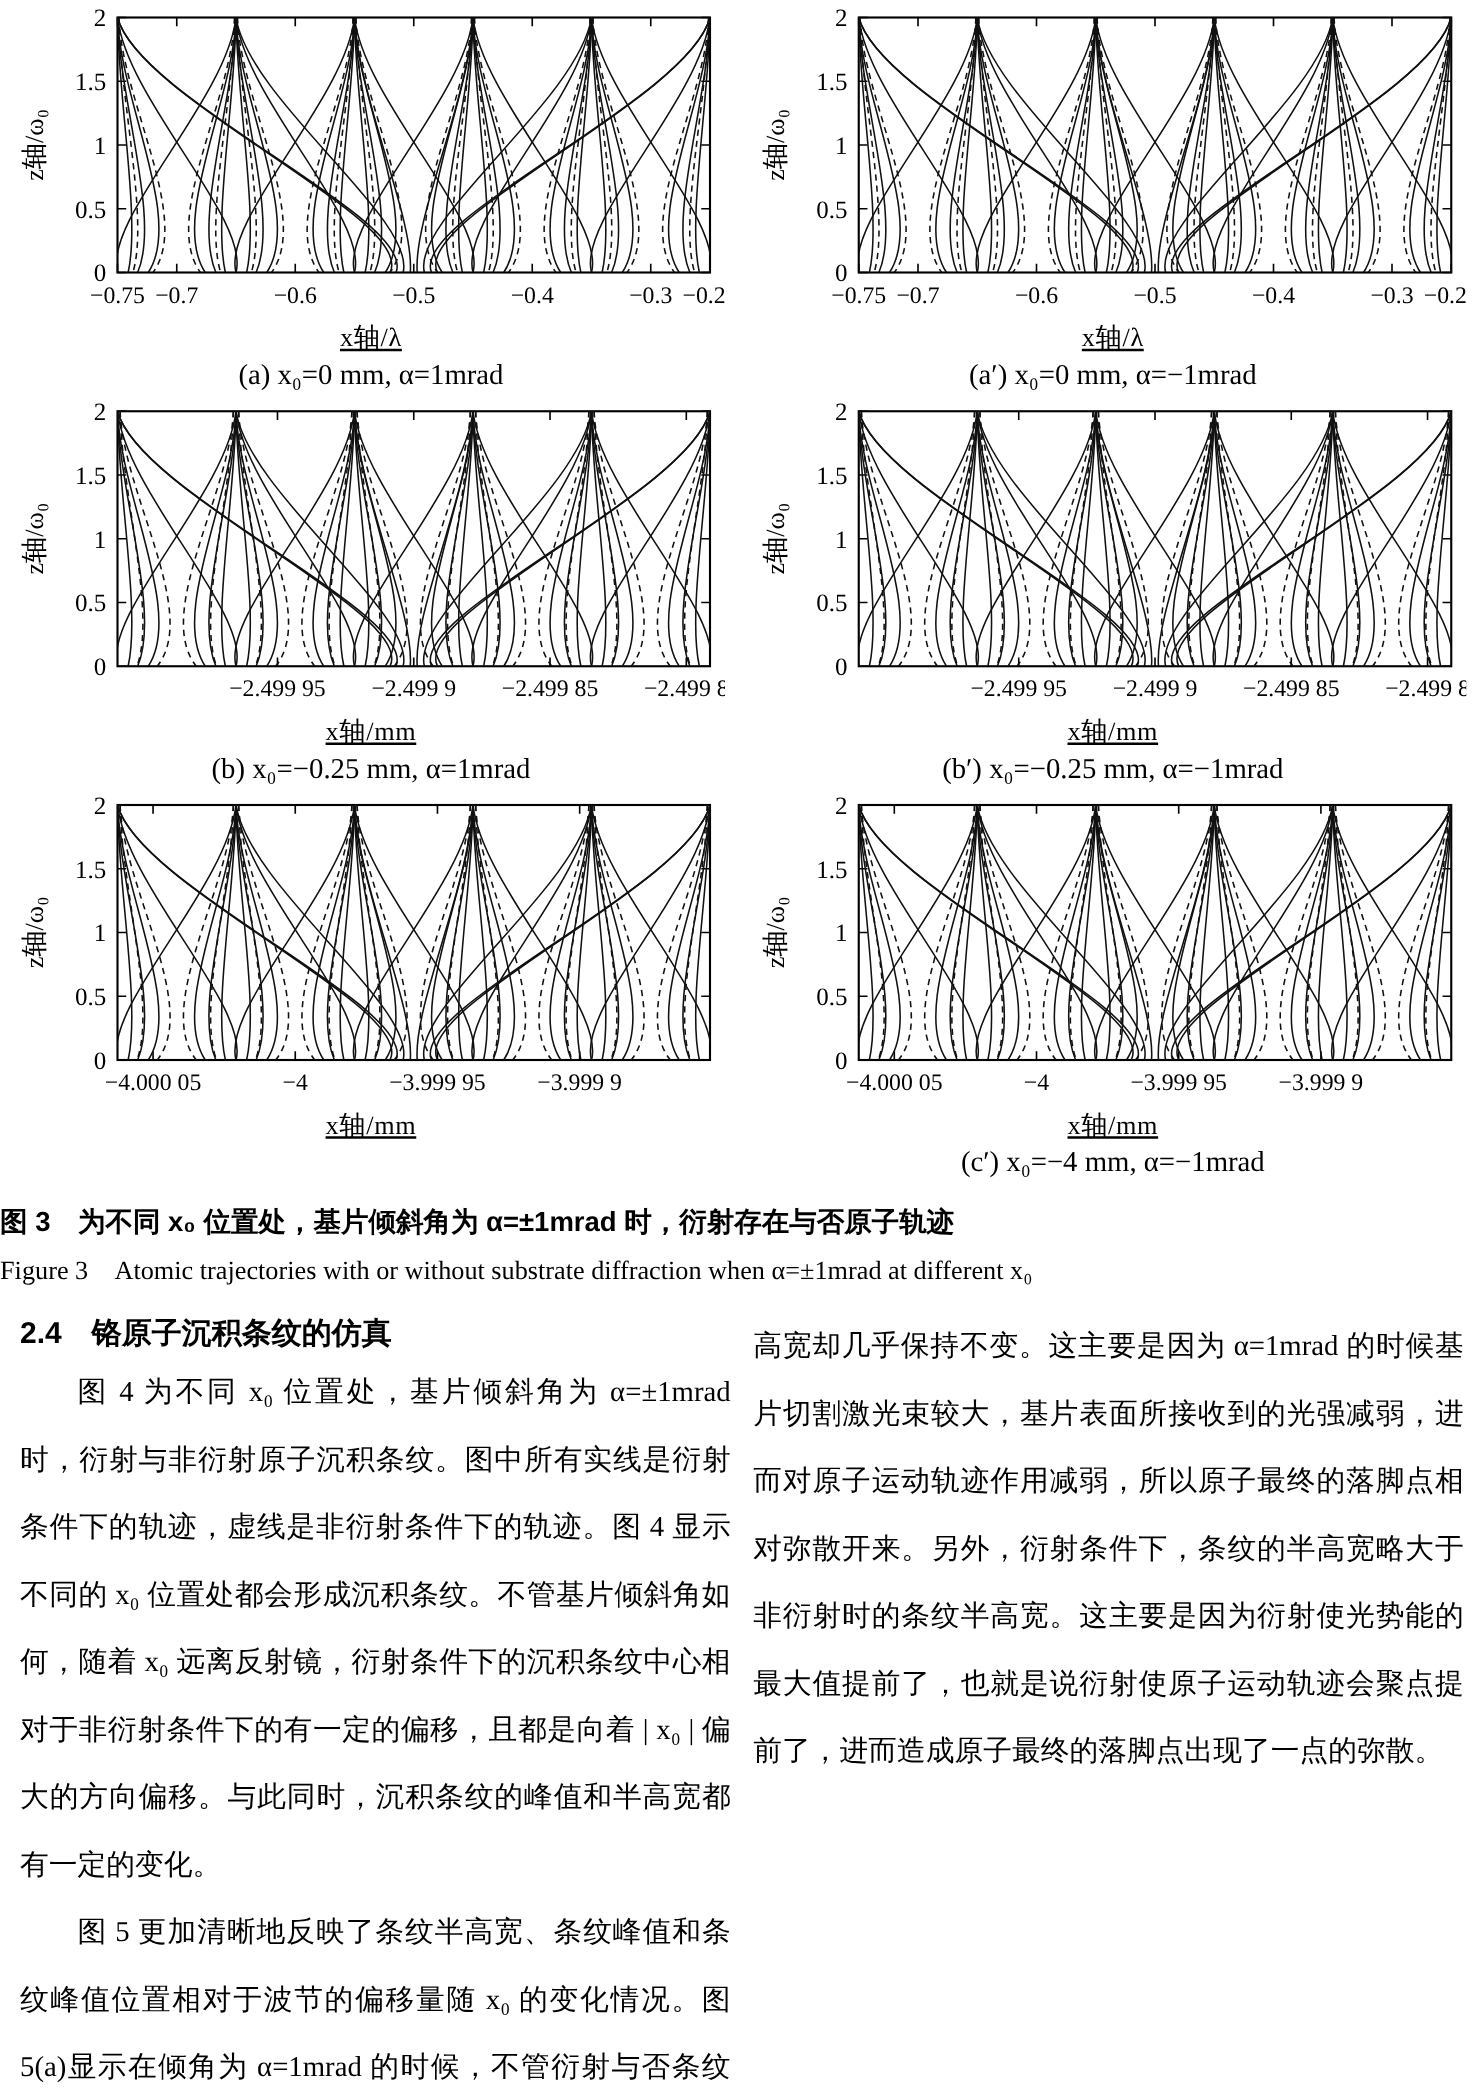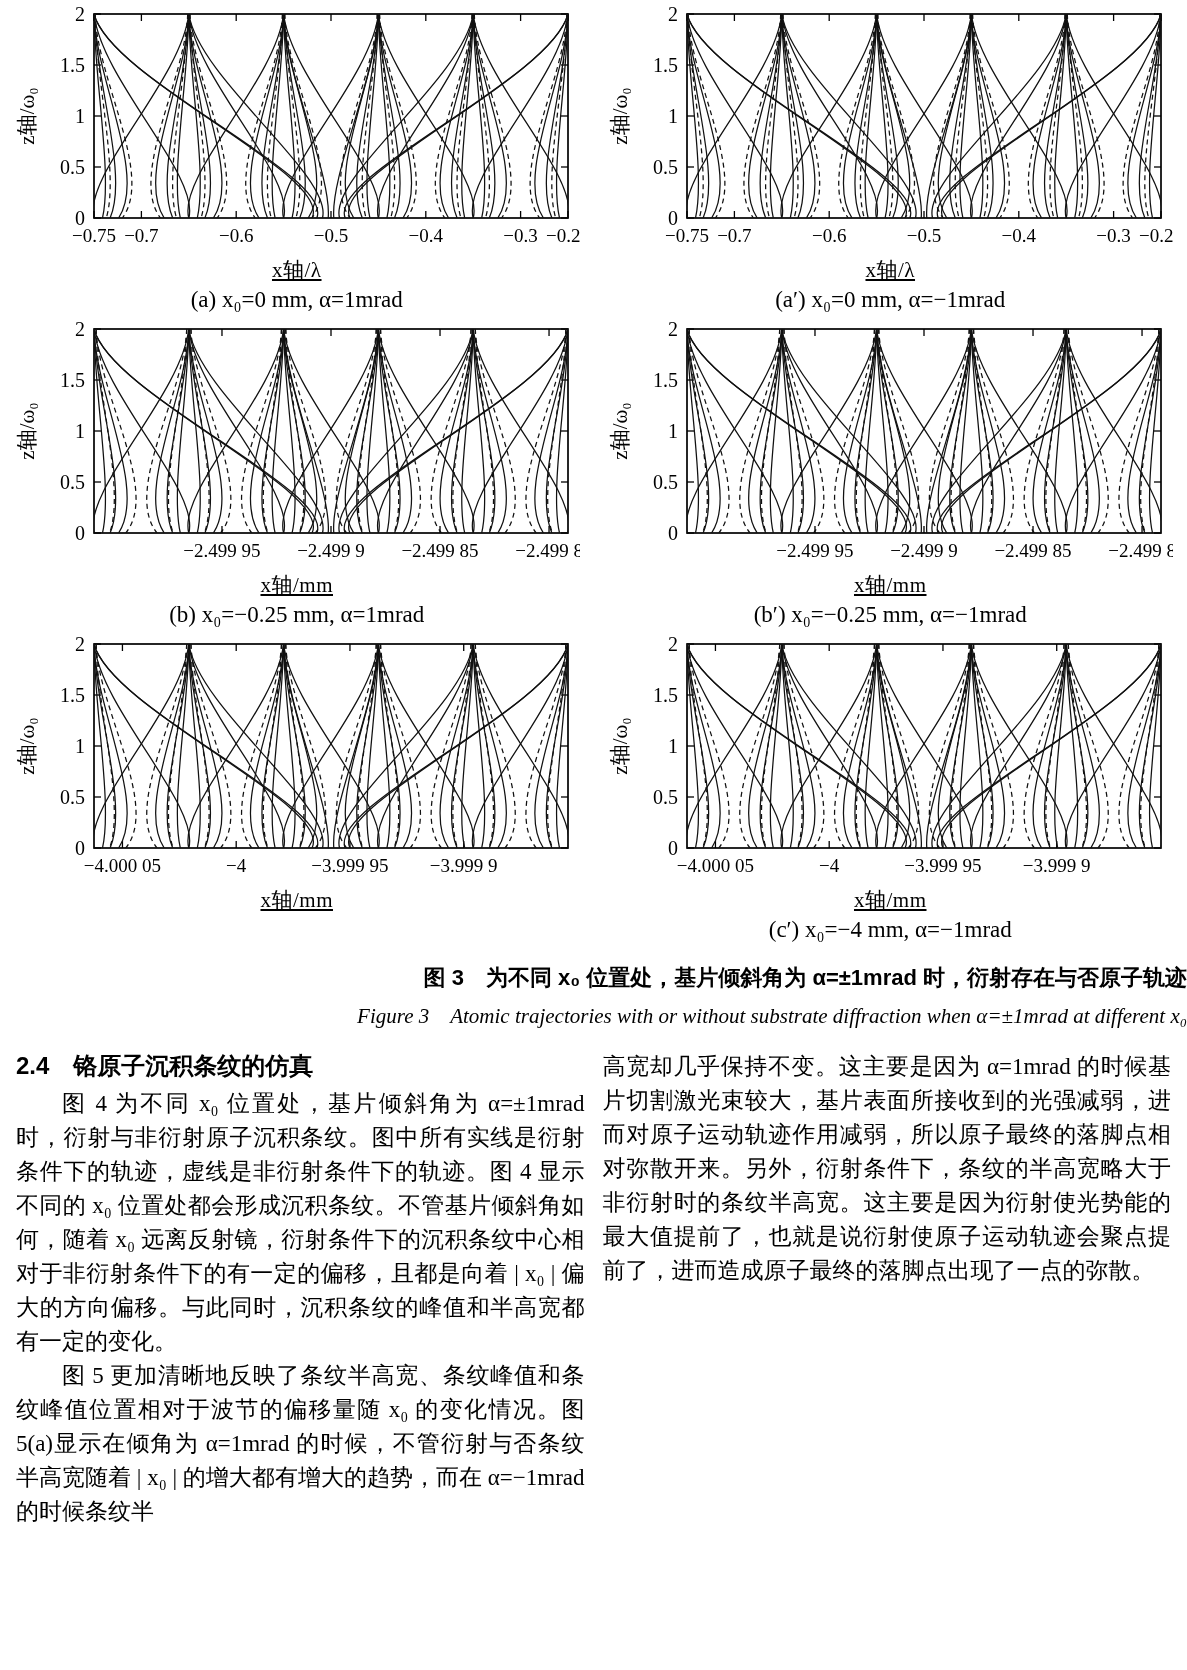--- a/index.html
+++ b/index.html
@@ -8,30 +8,30 @@
     font-family:"Liberation Serif","DejaVu Serif",serif;
     overflow:hidden;
   }
   .figure-grid{display:grid;grid-template-columns:1fr 1fr;padding-top:6px;}
   .panel{width:566px;margin:0 auto 8px auto;}
   svg.plot{display:block;}
   svg.plot text{font-family:"Liberation Serif","DejaVu Serif",serif;fill:#000;}
   .xlabel{text-align:center;font-size:21px;margin-top:0;letter-spacing:0.5px;text-decoration:underline;}
   .subcap{text-align:center;font-size:23px;margin-top:3px;}
   .fig-caption-cn{
-    text-align:right;font-size:22px;font-weight:bold;margin-top:12px;
+    text-align:left;font-size:22px;font-weight:bold;margin-top:12px;
     font-family:"Liberation Sans","DejaVu Sans",sans-serif;
   }
-  .fig-caption-en{text-align:right;font-size:21px;margin-top:9px;font-style:italic;}
+  .fig-caption-en{text-align:left;font-size:21px;margin-top:9px;}
   .body-cols{display:grid;grid-template-columns:1fr 1fr;column-gap:18px;padding:20px 16px 0 16px;}
   .col h3{
     margin:0 0 5px 0;font-size:24px;
     font-family:"Liberation Sans","DejaVu Sans",sans-serif;font-weight:bold;
   }
-  .col p{margin:0;font-size:23px;line-height:34px;text-align:justify;}
+  .col p{margin:0;font-size:23px;line-height:54px;text-align:justify;}
   p.indent{text-indent:2em;}
 </style>
 </head>
 <body>
 
 <div class="figure-grid">
   <div class="panel">
     <svg class="plot" width="566" height="250" viewBox="0 0 566 250">
         <defs>
           <clipPath id="clip0">

